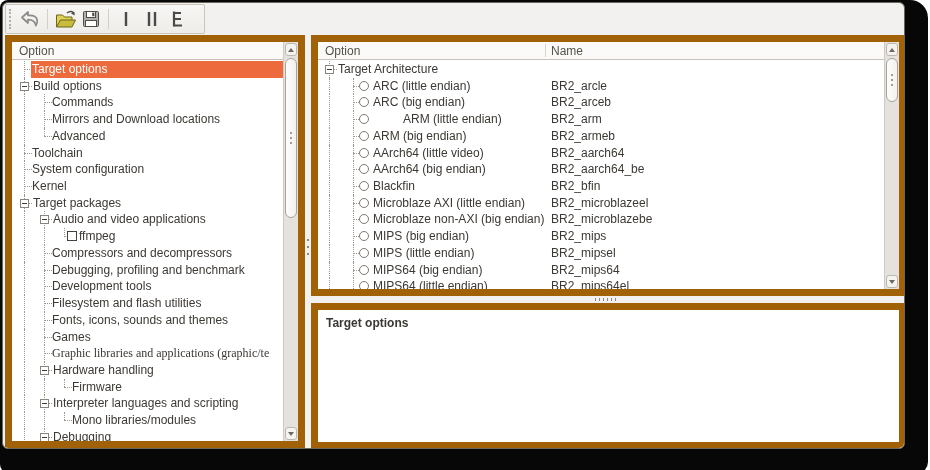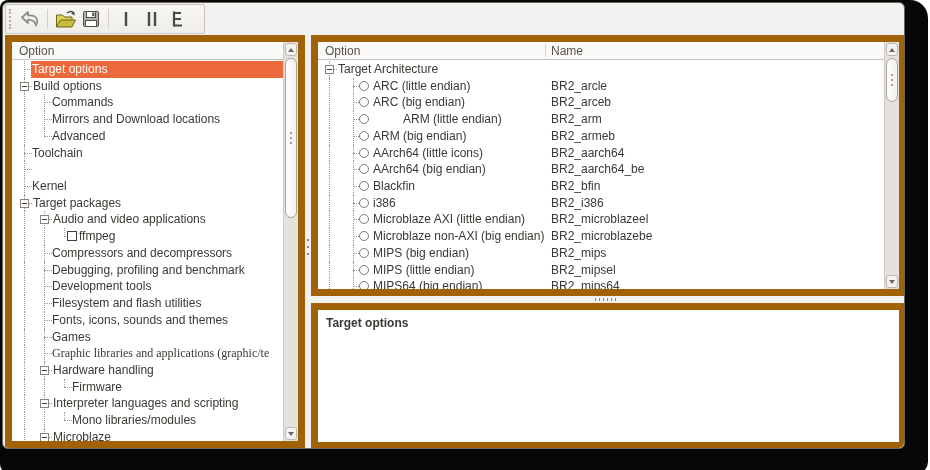--- a/index.html
+++ b/index.html
@@ -157,20 +157,21 @@
             <span class="tlabel" style="left: 40px;">Advanced</span>
           </div>
           <div class="trow" style="height: 16.72px;">
             <span class="vline" style="left: 12px;"></span>
             <span class="tick" style="left: 12px;"></span>
             <span class="tlabel" style="left: 20px;">Toolchain</span>
           </div>
           <div class="trow" style="height: 16.72px;">
             <span class="vline" style="left: 12px;"></span>
             <span class="tick" style="left: 12px;"></span>
+            <span class="tlabel" style="left: 20px;">System configuration</span>
           </div>
           <div class="trow" style="height: 16.72px;">
             <span class="vline" style="left: 12px;"></span>
             <span class="tick" style="left: 12px;"></span>
             <span class="tlabel" style="left: 20px;">Kernel</span>
           </div>
           <div class="trow" style="height: 16.72px;">
             <span class="vline" style="left: 12px;"></span>
             <span class="tick" style="left: 12px;"></span>
             <span class="expander" style="left: 8px;"></span>
@@ -259,21 +260,21 @@
             <span class="vline" style="left: 32px;"></span>
             <span class="vline half" style="left: 52px;"></span>
             <span class="tick" style="left: 52px;"></span>
             <span class="tlabel" style="left: 60px;">Mono libraries/modules</span>
           </div>
           <div class="trow" style="height: 16.72px;">
             <span class="vline" style="left: 12px;"></span>
             <span class="vline" style="left: 32px;"></span>
             <span class="tick" style="left: 32px;"></span>
             <span class="expander" style="left: 28px;"></span>
-            <span class="tlabel" style="left: 41px;">Microblaze</span>
+            <span class="tlabel" style="left: 41px;">Debugging</span>
           </div>
           <div class="trow" style="height: 16.72px;">
             <span class="vline" style="left: 12px;"></span>
             <span class="vline" style="left: 32px;"></span>
             <span class="vline" style="left: 52px;"></span>
             <span class="tlabel" style="left: 60px;">Audio/Sound</span>
           </div>
         </div>
       <div class="vscroll">
         <div class="sb-btn sb-up">
@@ -335,46 +336,38 @@
             <span class="tick" style="left: 35px;"></span>
             <span class="radio" style="left: 41px;"></span>
             <span class="tlabel" style="left: 55px;">ARM (big endian)</span>
             <span class="tname" style="left: 233px;">BR2_armeb</span>
           </div>
           <div class="trow" style="height: 16.72px;">
             <span class="vline" style="left: 11px;"></span>
             <span class="vline" style="left: 35px;"></span>
             <span class="tick" style="left: 35px;"></span>
             <span class="radio" style="left: 41px;"></span>
-            <span class="tlabel" style="left: 55px;">AArch64 (little icons)</span>
+            <span class="tlabel" style="left: 55px;">AArch64 (little video)</span>
             <span class="tname" style="left: 233px;">BR2_aarch64</span>
           </div>
           <div class="trow" style="height: 16.72px;">
             <span class="vline" style="left: 11px;"></span>
             <span class="vline" style="left: 35px;"></span>
             <span class="tick" style="left: 35px;"></span>
             <span class="radio" style="left: 41px;"></span>
             <span class="tlabel" style="left: 55px;">AArch64 (big endian)</span>
             <span class="tname" style="left: 233px;">BR2_aarch64_be</span>
           </div>
           <div class="trow" style="height: 16.72px;">
             <span class="vline" style="left: 11px;"></span>
             <span class="vline" style="left: 35px;"></span>
             <span class="tick" style="left: 35px;"></span>
             <span class="radio" style="left: 41px;"></span>
             <span class="tlabel" style="left: 55px;">Blackfin</span>
             <span class="tname" style="left: 233px;">BR2_bfin</span>
-          </div>
-          <div class="trow" style="height: 16.72px;">
-            <span class="vline" style="left: 11px;"></span>
-            <span class="vline" style="left: 35px;"></span>
-            <span class="tick" style="left: 35px;"></span>
-            <span class="radio" style="left: 41px;"></span>
-            <span class="tlabel" style="left: 55px;">i386</span>
-            <span class="tname" style="left: 233px;">BR2_i386</span>
           </div>
           <div class="trow" style="height: 16.72px;">
             <span class="vline" style="left: 11px;"></span>
             <span class="vline" style="left: 35px;"></span>
             <span class="tick" style="left: 35px;"></span>
             <span class="radio" style="left: 41px;"></span>
             <span class="tlabel" style="left: 55px;">Microblaze AXI (little endian)</span>
             <span class="tname" style="left: 233px;">BR2_microblazeel</span>
           </div>
           <div class="trow" style="height: 16.72px;">

